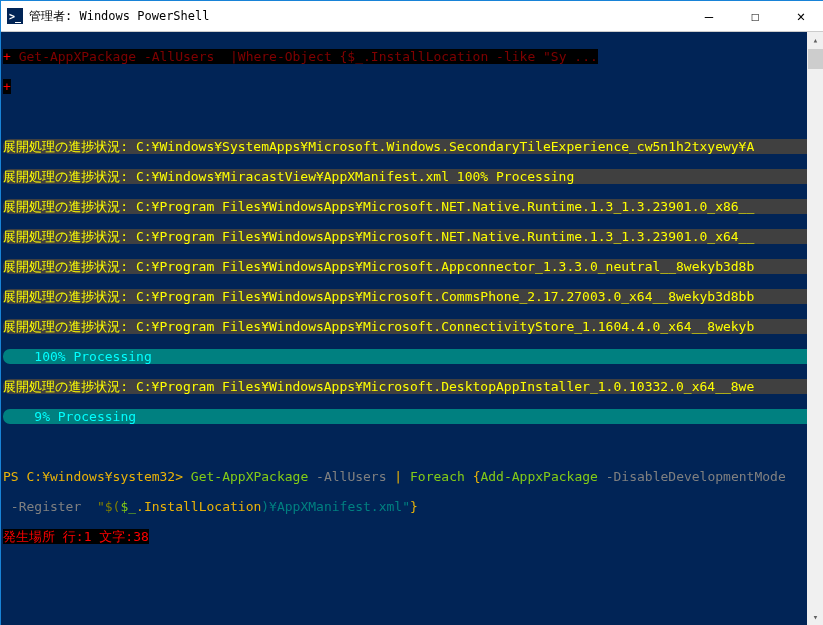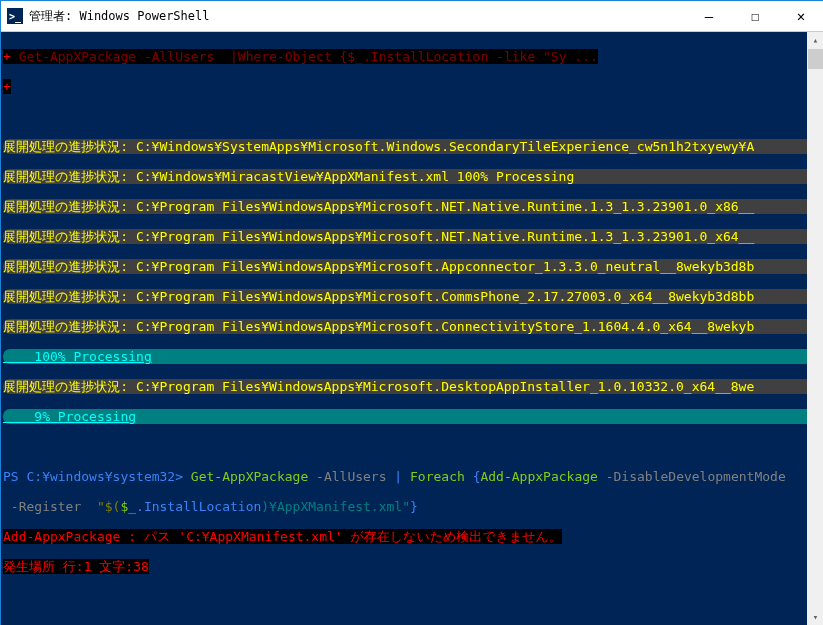--- a/index.html
+++ b/index.html
@@ -56,24 +56,24 @@
     background: #012456;
     padding: 2px;
     overflow: hidden;
     position: relative;
     white-space: pre;
     line-height: 15px;
     letter-spacing: 0;
   }
   .line { display: block; border-radius: 7px; }
   .teal-bg { background: #404040; color: #ffff00; }
-  .teal-bg2 { background: #008080; color: #00ffff; text-decoration: underline; }
+  .teal-bg2 { background: #008080; color: #00ffff; }
   .red-on-black { color: #ff0000; background: #000; }
   .darkred-on-black { color: #800000; background: #000; }
-  .white { color: #3b82f6; }
+  .white { color: #eab308; }
   .yellow { color: #84cc16; }
   .gray { color: #808080; }
   .dkyellow { color: #808000; }
   .dkcyan { color: #008080; }
   .scrollbar {
     position: absolute;
     right: 0;
     top: 0;
     bottom: 0;
     width: 17px;
@@ -126,21 +126,20 @@
 <span class="line teal-bg">展開処理の進捗状況: C:¥Program Files¥WindowsApps¥Microsoft.NET.Native.Runtime.1.3_1.3.23901.0_x64__</span>
 <span class="line teal-bg">展開処理の進捗状況: C:¥Program Files¥WindowsApps¥Microsoft.Appconnector_1.3.3.0_neutral__8wekyb3d8b</span>
 <span class="line teal-bg">展開処理の進捗状況: C:¥Program Files¥WindowsApps¥Microsoft.CommsPhone_2.17.27003.0_x64__8wekyb3d8bb</span>
 <span class="line teal-bg">展開処理の進捗状況: C:¥Program Files¥WindowsApps¥Microsoft.ConnectivityStore_1.1604.4.0_x64__8wekyb</span>
 <span class="line teal-bg2">    100% Processing</span>
 <span class="line teal-bg">展開処理の進捗状況: C:¥Program Files¥WindowsApps¥Microsoft.DesktopAppInstaller_1.0.10332.0_x64__8we</span>
 <span class="line teal-bg2">    9% Processing</span>
 <span class="line">&nbsp;</span>
 <span class="line"><span class="white">PS C:¥windows¥system32&gt; </span><span class="yellow">Get-AppXPackage </span><span class="gray">-AllUsers </span><span class="white">| </span><span class="yellow">Foreach </span><span class="white">{</span><span class="yellow">Add-AppxPackage </span><span class="gray">-DisableDevelopmentMode</span></span>
 <span class="line"><span class="gray"> -Register  </span><span class="dkyellow">"$(</span><span class="yellow">$_</span><span class="white">.InstallLocation</span><span class="dkcyan">)¥AppXManifest.xml"</span><span class="white">}</span></span>
-<span class="line"><span class="red-on-black">Add-AppxPackage : パス 'C:¥AppXManifest.xml' が存在しないため検出できません。</span></span>
 <span class="line"><span class="red-on-black">発生場所 行:1 文字:38</span></span>
 
 
 
 
 
 
 
 
 

